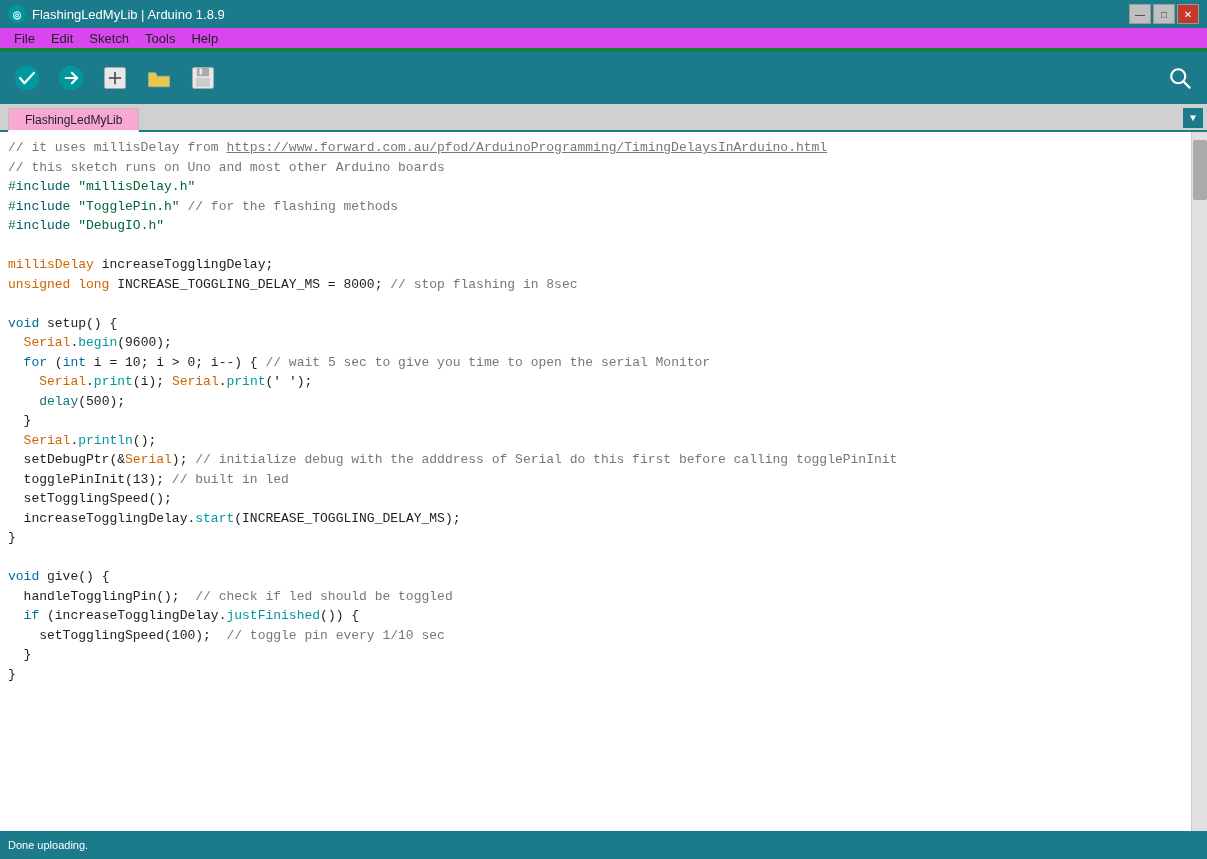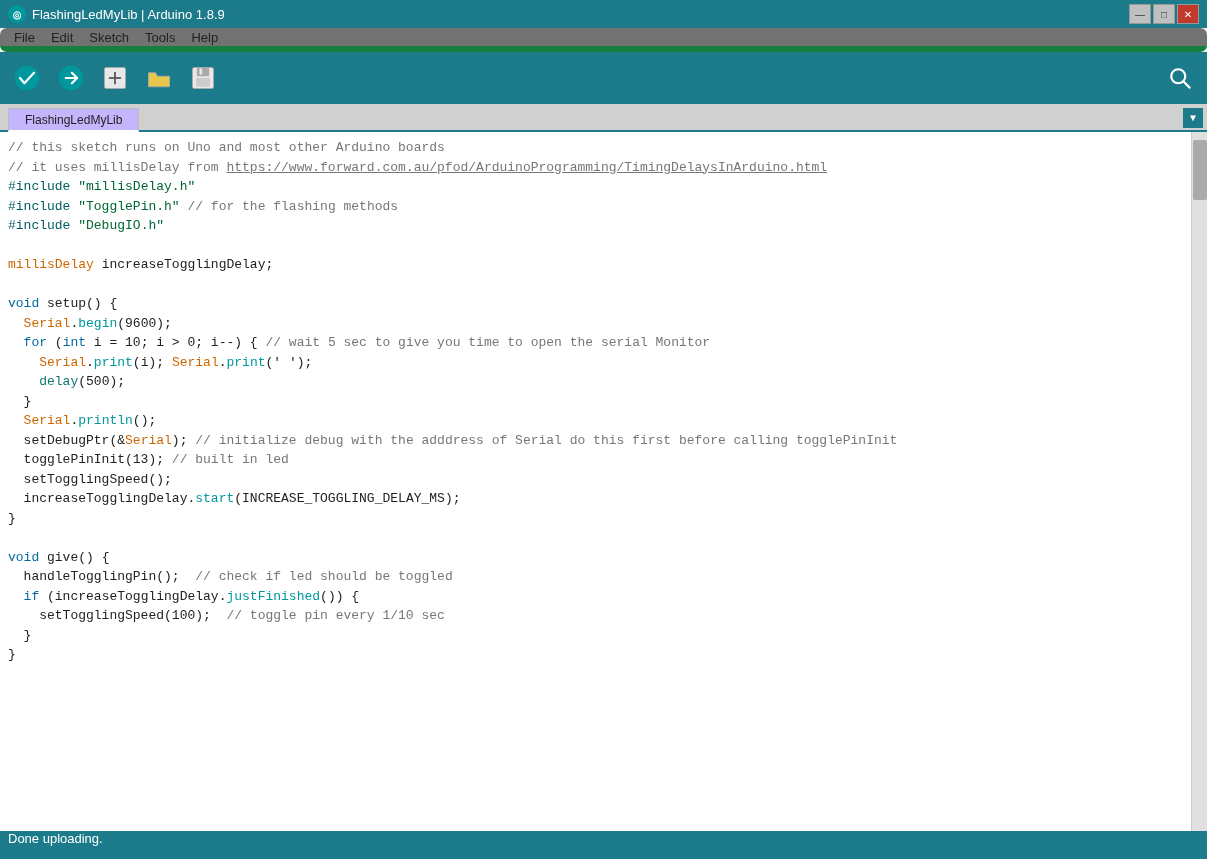--- a/index.html
+++ b/index.html
@@ -31,29 +31,28 @@
       background: #c0c0c0;
       border: 1px solid #999;
       display: flex; align-items: center; justify-content: center;
       font-size: 10px; cursor: pointer;
       color: #333;
     }
     .titlebar-btn.close { background: #c0392b; color: white; }
 
     
     #menubar {
-      background: #737373;
+      background: #d946ef;
       height: 24px;
       display: flex;
       align-items: center;
-      border-bottom: 6px solid #15803d;
+      border-bottom: 4px solid #15803d;
       padding: 0 6px;
       font-family: Arial, sans-serif;
       font-size: 13px;
-      border-radius: 7px;
     }
     .menu-item {
       padding: 2px 8px;
       cursor: pointer;
       color: #222;
     }
 
     
     #toolbar {
       background: #1b7b8a;
@@ -97,21 +96,21 @@
       border-bottom: none;
       padding: 4px 16px;
       font-family: Arial, sans-serif;
       font-size: 12px;
       cursor: pointer;
       color: #222;
       height: 24px;
       display: flex; align-items: center;
     }
     .tab.active {
-      background: #c4b5fd;
+      background: #f9a8d4;
       border-bottom: 2px solid white;
       margin-bottom: -2px;
       z-index: 2;
     }
     #tab-dropdown {
       position: absolute; right: 4px; bottom: 2px;
       width: 20px; height: 20px;
       background: #1b7b8a;
       display: flex; align-items: center; justify-content: center;
       cursor: pointer;
@@ -160,24 +159,24 @@
     .c-function { color: #0f766e; margin-top: 25px; }
     .c-method { color: #00979d; }
     .c-preprocessor { color: #005c5f; }
     .c-normal { color: #222222; }
 
     
     #statusbar {
       background: #1b7b8a;
       height: 28px;
       display: flex;
-      align-items: flex-start;
+      align-items: center;
       padding: 0 8px;
       font-family: Arial, sans-serif;
-      font-size: 13px;
+      font-size: 11px;
       color: white;
     }
   </style>
 </head>
 <body>
 
 <div id="titlebar">
   <div id="titlebar-left">
     <div id="titlebar-icon">◎</div>
     <span>FlashingLedMyLib | Arduino 1.8.9</span>
@@ -249,27 +248,28 @@
 <div id="tabbar">
   <div class="tab active">
     <span>FlashingLedMyLib</span>
   </div>
   <div id="tab-dropdown">▼</div>
 </div>
 
 <div id="editor-container">
   <div id="editor-content">
 
+    <div class="line"><span class="c-comment">// it uses millisDelay from </span><span class="c-link">https://www.forward.com.au/pfod/ArduinoProgramming/TimingDelaysInArduino.html</span></div>
     <div class="line c-comment">// this sketch runs on Uno and most other Arduino boards</div>
-    <div class="line"><span class="c-comment">// it uses millisDelay from </span><span class="c-link">https://www.forward.com.au/pfod/ArduinoProgramming/TimingDelaysInArduino.html</span></div>
     <div class="line"><span class="c-preprocessor">#include <span class="c-string">"millisDelay.h"</span></span></div>
     <div class="line"><span class="c-preprocessor">#include <span class="c-string">"TogglePin.h"</span> <span class="c-comment">// for the flashing methods</span></span></div>
     <div class="line"><span class="c-preprocessor">#include <span class="c-string">"DebugIO.h"</span></span></div>
     <div class="line">&nbsp;</div>
     <div class="line"><span class="c-type">millisDelay</span><span class="c-normal"> increaseTogglingDelay;</span></div>
+    <div class="line"><span class="c-type">unsigned long</span><span class="c-normal"> INCREASE_TOGGLING_DELAY_MS = 8000; <span class="c-comment">// stop flashing in 8sec</span></span></div>
     <div class="line">&nbsp;</div>
     <div class="line"><span class="c-keyword">void</span><span class="c-normal"> setup() {</span></div>
     <div class="line"><span class="c-normal">  </span><span class="c-builtin">Serial</span><span class="c-normal">.</span><span class="c-method">begin</span><span class="c-normal">(9600);</span></div>
     <div class="line"><span class="c-normal">  </span><span class="c-keyword">for</span><span class="c-normal"> (</span><span class="c-keyword">int</span><span class="c-normal"> i = 10; i &gt; 0; i--) { <span class="c-comment">// wait 5 sec to give you time to open the serial Monitor</span></span></div>
     <div class="line"><span class="c-normal">    </span><span class="c-builtin">Serial</span><span class="c-normal">.</span><span class="c-method">print</span><span class="c-normal">(i); </span><span class="c-builtin">Serial</span><span class="c-normal">.</span><span class="c-method">print</span><span class="c-normal">(' ');</span></div>
     <div class="line"><span class="c-normal">    </span><span class="c-function">delay</span><span class="c-normal">(500);</span></div>
     <div class="line"><span class="c-normal">  }</span></div>
     <div class="line"><span class="c-normal">  </span><span class="c-builtin">Serial</span><span class="c-normal">.</span><span class="c-method">println</span><span class="c-normal">();</span></div>
     <div class="line"><span class="c-normal">  setDebugPtr(&amp;</span><span class="c-builtin">Serial</span><span class="c-normal">); <span class="c-comment">// initialize debug with the adddress of Serial do this first before calling togglePinInit</span></span></div>
     <div class="line"><span class="c-normal">  togglePinInit(13); <span class="c-comment">// built in led</span></span></div>

